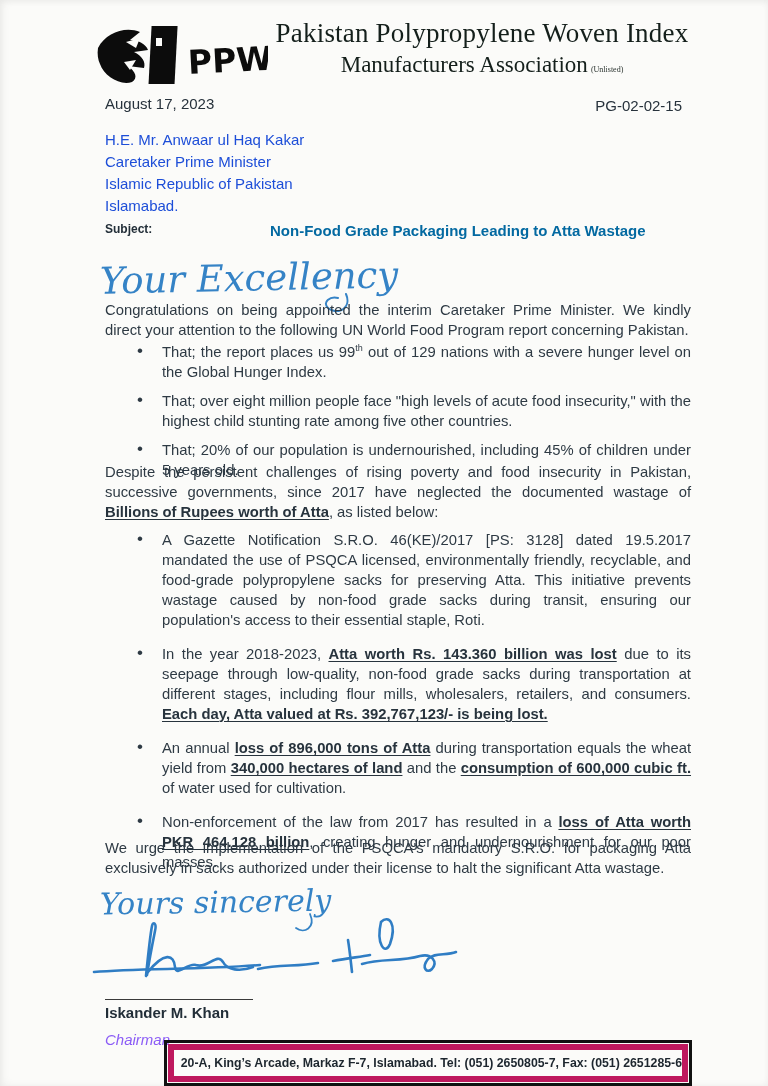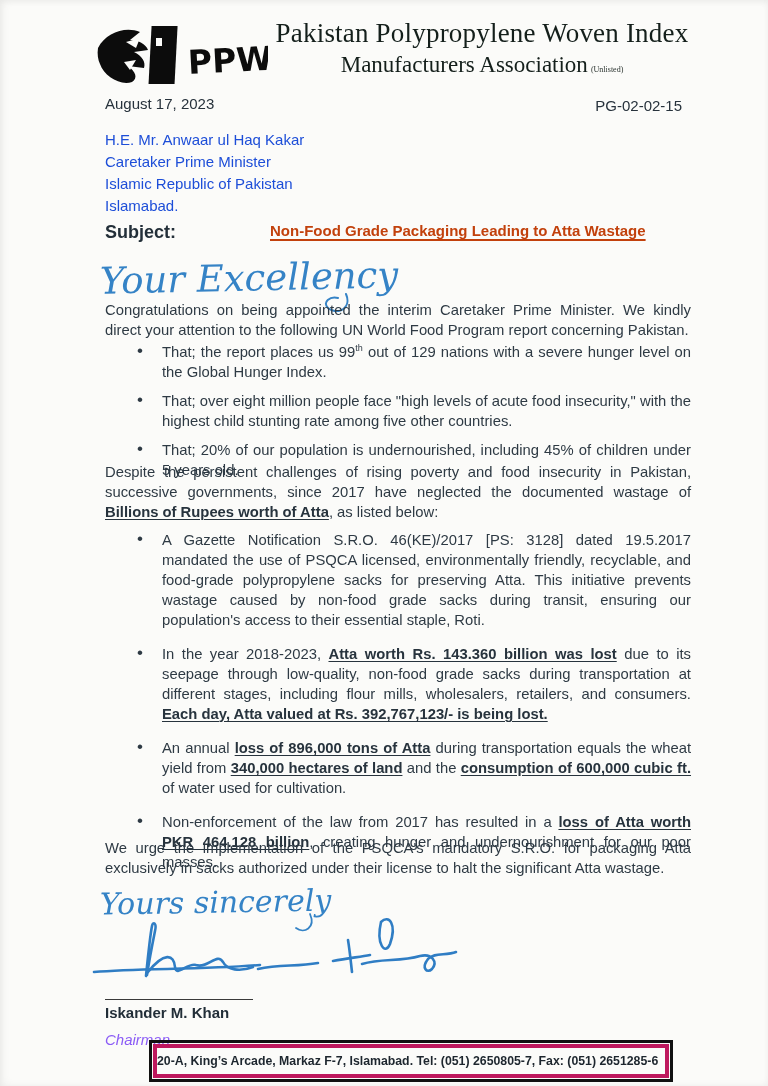--- a/index.html
+++ b/index.html
@@ -17,22 +17,22 @@
   
   .org-block{left:270px;top:18px;width:424px;text-align:center;font-family:"Liberation Serif", serif;color:#141f1b;}
   .org-line1{font-size:27px;letter-spacing:.2px;white-space:nowrap;}
   .org-line2{font-size:23px;margin-top:3px;}
   .org-unlisted{font-size:8px;color:#2a332f;margin-left:3px;}
   .dateline{left:105px;top:95px;font-size:15px;color:#27323c;}
   .refcode{right:86px;top:97px;font-size:15px;color:#27323c;}
   
   .recipient{left:105px;top:129px;font-size:15px;line-height:22px;color:#1d4ed8;}
   
-  .subject-label{left:105px;top:222px;font-size:18px;font-weight:bold;color:#232f39;}
-  .subject-title{left:270px;top:222px;font-size:15px;font-weight:bold;color:#c2410c;text-decoration:underline;text-underline-offset:3px;text-decoration-thickness:1.5px;}
+  .subject-label{left:105px;top:222px;font-size:12px;font-weight:bold;color:#232f39;}
+  .subject-title{left:270px;top:222px;font-size:15px;font-weight:bold;color:#0369a1;text-underline-offset:3px;text-decoration-thickness:1.5px;}
   
   .salutation-svg{left:98px;top:250px;}
   .yours-svg{left:98px;top:878px;}
   .scrawl-svg{left:90px;top:912px;}
   .script-text{font-family:"DejaVu Serif", serif;font-style:italic;}
   
   .para{font-size:14.8px;line-height:20px;text-align:justify;color:#2e3a44;}
   .para1{left:105px;top:300px;width:586px;}
   .para2{left:105px;top:462px;width:586px;}
   .closing{left:105px;top:838px;width:586px;}
@@ -46,23 +46,23 @@
   .b{font-weight:bold;color:#27333d;}
   .u{text-decoration:underline;text-underline-offset:2px;text-decoration-thickness:1.4px;}
   sup{font-size:9px;line-height:0;}
   
   .sig-block{left:105px;top:999px;font-size:15px;color:#222e38;}
   .sig-rule{width:148px;border:none;border-top:1.6px solid #3a3a3a;margin:0 0 4px 0;}
   .sig-name{font-weight:bold;}
   .sig-title{font-style:italic;margin-top:10px;color:#8b5cf6;}
   
   .footer-box{
-    left:153px;top:1044px;width:508px;height:26px;
-    border:4px solid #be185d;outline:3px solid #111;outline-offset:1px;
-    display:flex;align-items:center;justify-content:flex-start;
+    left:168px;top:1044px;width:508px;height:26px;
+    border:6px solid #be185d;outline:3px solid #111;outline-offset:1px;
+    display:flex;align-items:center;justify-content:flex-end;
     background:#fbfbf9;
   }
   .footer-text{font-size:12.3px;font-weight:bold;color:#1d262e;white-space:nowrap;}
 </style>
 </head>
 <body>
 
 <div class="page">
 
   <svg class="abs" style="left:96px;top:18px;" width="172" height="76" viewBox="0 0 172 76">

